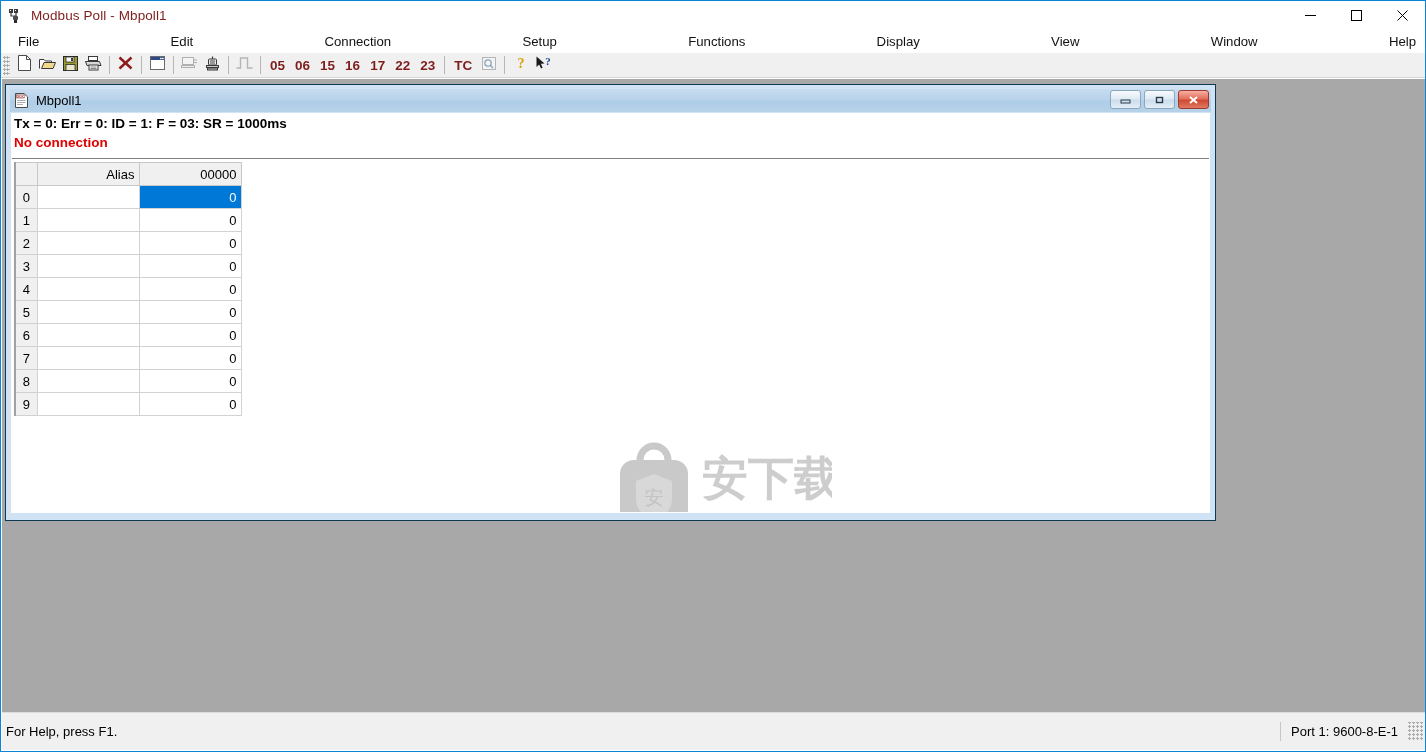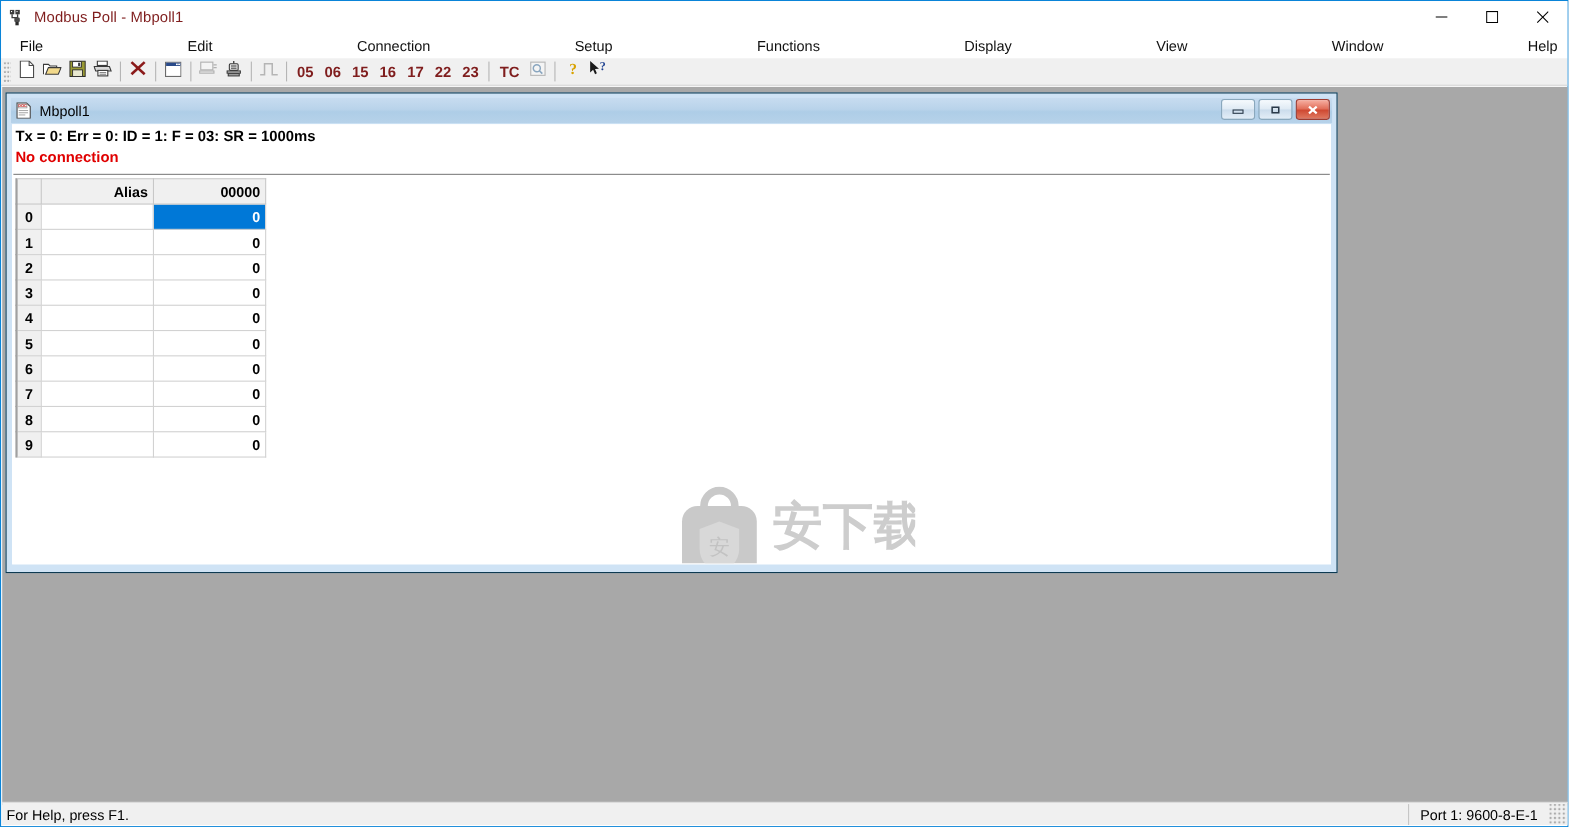--- a/index.html
+++ b/index.html
@@ -189,21 +189,21 @@
     position: absolute;
     left: 2px; top: 48px;
     border-collapse: collapse;
     background: #ffffff;
     border-left: 2px solid #a0a0a0;
     font-family: "Liberation Sans", sans-serif;
   }
   .grid td, .grid th {
     border: 1px solid #d2d2d2;
     font-size: 13px;
-    font-weight: bold;
+    font-weight: normal;
     height: 23px;
     box-sizing: border-box;
     padding: 0 4px;
     color: #000;
   }
   .grid th {
     background: #f0f0f0;
     border: 1px solid #c8c8c8;
     color: #000;
   }
@@ -231,21 +231,21 @@
     left: 600px; top: 328px;
     width: 220px; height: 98px;
     opacity: 1;
     pointer-events: none;
   }
 
   
   .statusbar {
     position: absolute;
     left: 1px; bottom: 1px;
-    width: 1424px; height: 21px;
+    width: 1424px; height: 38px;
     background: #f0f0f0;
     border-top: 1px solid #dcdcdc;
     box-sizing: border-box;
     display: flex; align-items: center;
   }
   .sb-left {
     font-size: 13px; color: #000;
     padding-left: 4px; flex: none;
   }
   .sb-spacer { flex: 1; }

